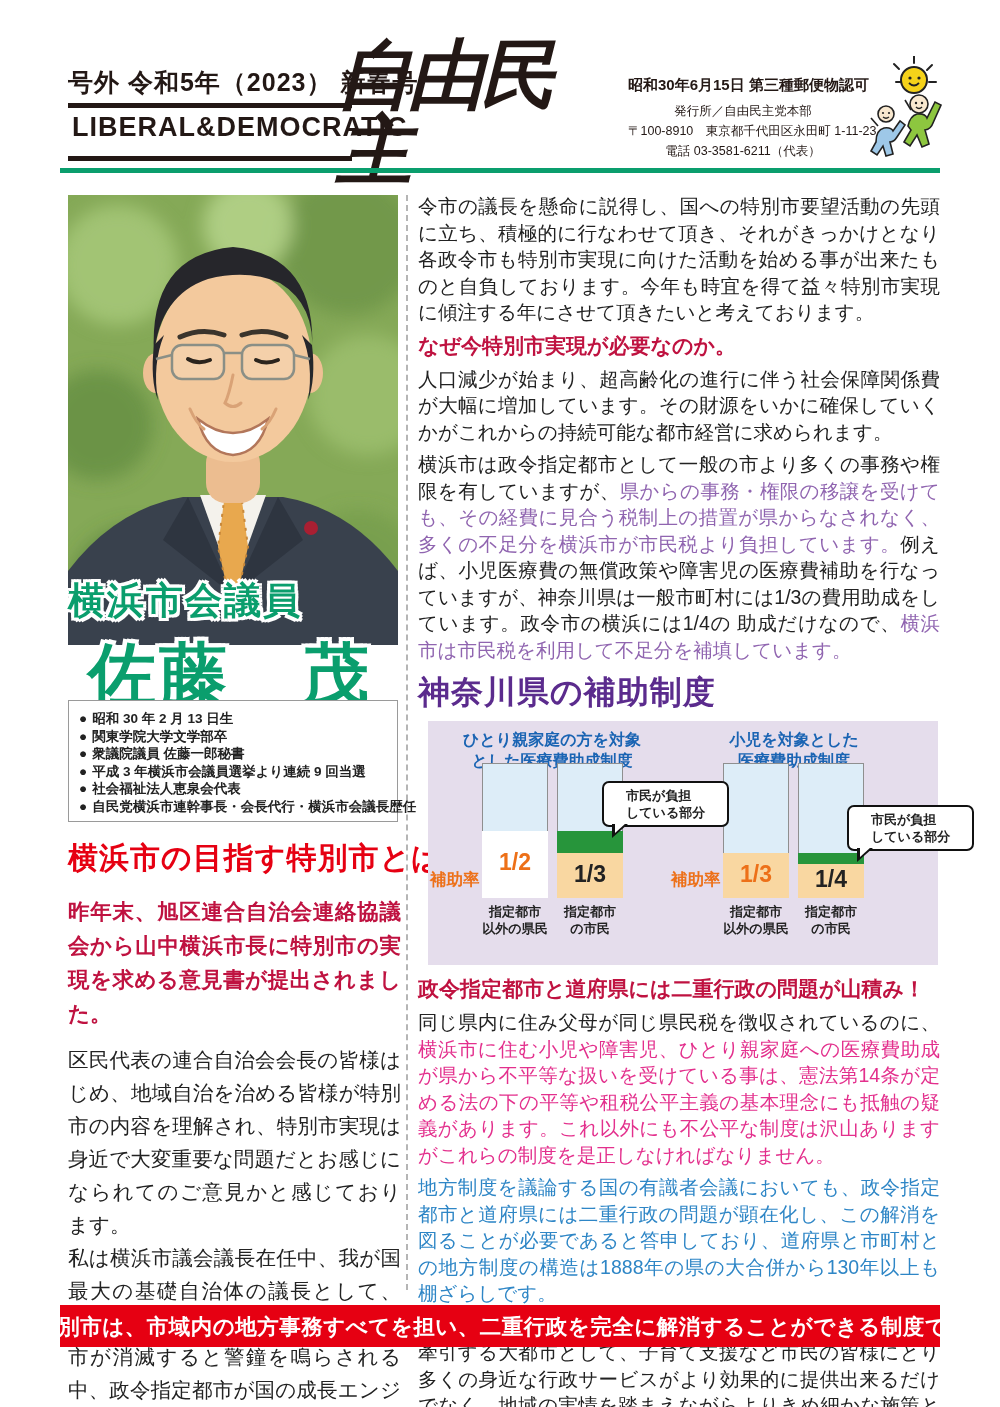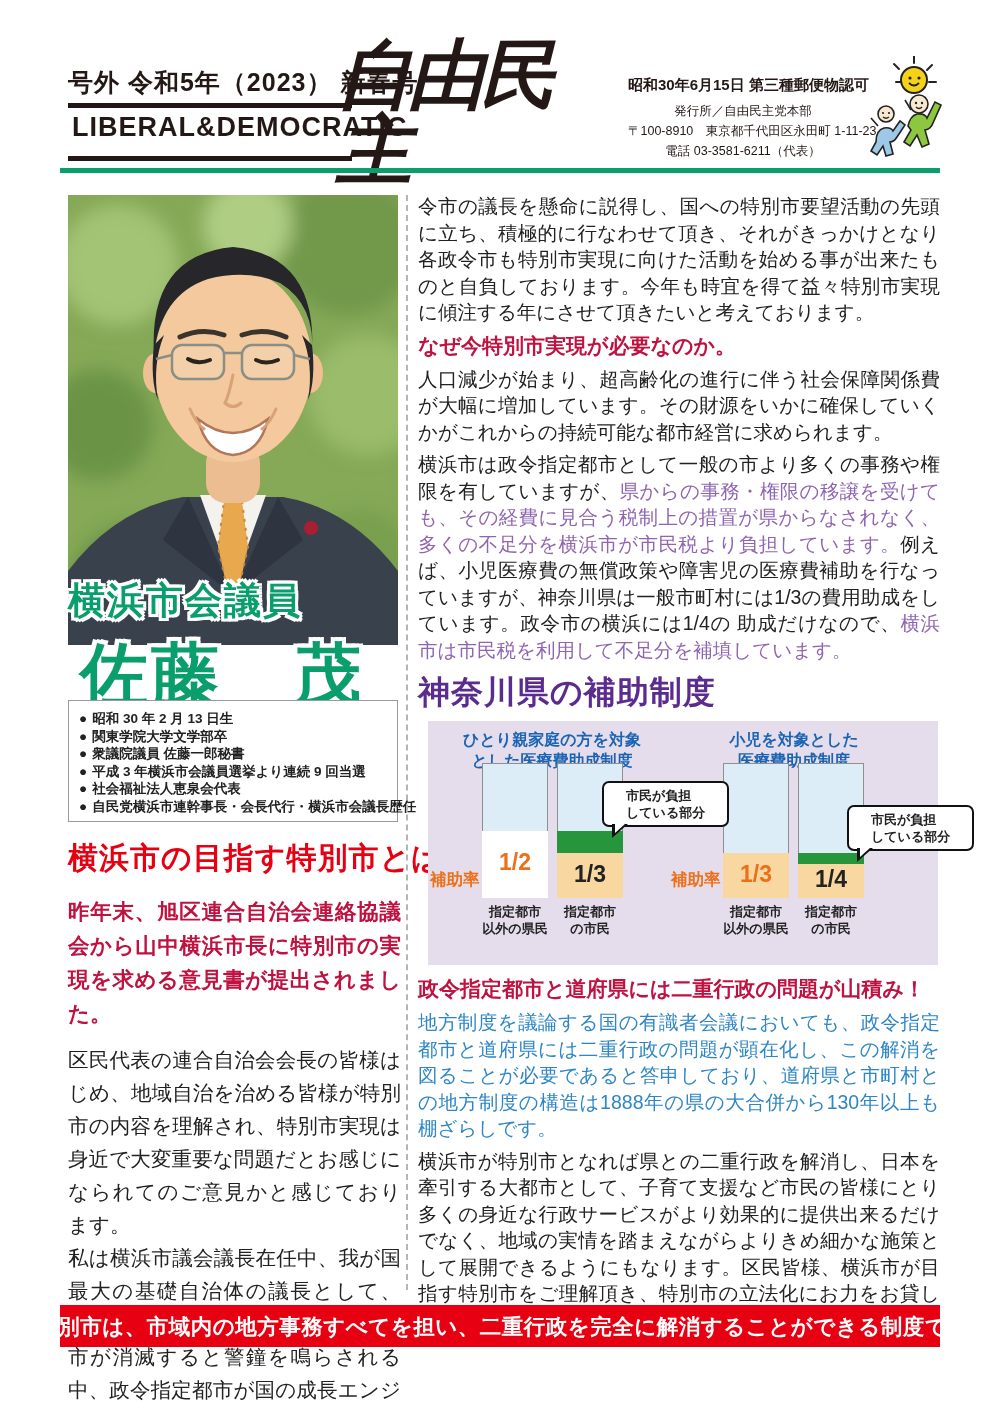--- a/index.html
+++ b/index.html
@@ -23,21 +23,21 @@
   .green-rule{position:absolute;left:60px;top:168px;width:880px;height:5px;}
   
   .photo{position:absolute;left:68px;top:195px;width:330px;height:450px;overflow:hidden;}
   .name-overlay{position:absolute;left:68px;top:560px;width:340px;}
   .overlay-title{
     font-size:37px;font-weight:900;letter-spacing:2px;
     text-shadow:-3px -3px 0 #fff,3px -3px 0 #fff,-3px 3px 0 #fff,3px 3px 0 #fff,-3px 0 0 #fff,3px 0 0 #fff,0 -3px 0 #fff,0 3px 0 #fff;
     margin-top:16px;
   }
   .overlay-name{
-    font-size:68px;font-weight:900;letter-spacing:3px;margin-top:4px;margin-left:12px;
+    font-size:68px;font-weight:900;letter-spacing:3px;margin-top:4px;margin-left:20px;
     text-shadow:-4px -4px 0 #fff,4px -4px 0 #fff,-4px 4px 0 #fff,4px 4px 0 #fff,-4px 0 0 #fff,4px 0 0 #fff,0 -4px 0 #fff,0 4px 0 #fff;
   }
   .profile-box{position:absolute;left:68px;top:700px;width:330px;height:122px;border:1px solid #9a9a9a;background:#fff;box-sizing:border-box;padding:9px 10px;}
   .profile-row{font-size:13.5px;line-height:17.5px;font-weight:bold;white-space:nowrap;}
   .profile-row .dot{margin-right:5px;}
   .left-article{position:absolute;left:68px;top:838px;width:333px;}
   .left-headline{font-size:30px;font-weight:900;color:#e60012;letter-spacing:1px;margin-bottom:16px;white-space:nowrap;}
   .left-lead{font-size:21.5px;font-weight:bold;color:#bf1240;line-height:34px;text-align:justify;margin-bottom:12px;}
   .left-body{font-size:20.5px;color:#222;line-height:33px;text-align:justify;}
   .col-divider{position:absolute;left:406px;top:195px;height:1095px;width:0;border-left:2px dashed #b5b5b5;}
@@ -237,20 +237,21 @@
             <div class="subsidy" style="height: 33.75px; background: rgb(249, 215, 161);">
               <div class="frac" style="color: rgb(34, 34, 34); top: 2px;">1/4</div>
             </div>
           </div>
           <div class="xlab" style="left: 357px;">指定都市<br>の市民</div>
           <div class="callout" style="left: 419px; top: 84px;">市民が負担<br>している部分<span class="tail-b"></span><span class="tail-w"></span></div>
         </div>
     </div>
 
     <div class="subhead">政令指定都市と道府県には二重行政の問題が山積み！</div>
+    <p class="rp"><span style="color: rgb(34, 34, 34);">同じ県内に住み父母が同じ県民税を徴収されているのに、</span><span style="color: rgb(227, 48, 141);">横浜市に住む小児や障害児、ひとり親家庭への医療費助成が県から不平等な扱いを受けている事は、憲法第14条が定める法の下の平等や租税公平主義の基本理念にも抵触の疑義があります。これ以外にも不公平な制度は沢山ありますがこれらの制度を是正しなければなりません。</span></p>
     <p class="rp blue-p">地方制度を議論する国の有識者会議においても、政令指定都市と道府県には二重行政の問題が顕在化し、この解消を図ることが必要であると答申しており、道府県と市町村との地方制度の構造は1888年の県の大合併から130年以上も棚ざらしです。</p>
     <p class="rp">横浜市が特別市となれば県との二重行政を解消し、日本を牽引する大都市として、子育て支援など市民の皆様にとり多くの身近な行政サービスがより効果的に提供出来るだけでなく、地域の実情を踏まえながらよりきめ細かな施策として展開できるようにもなります。区民皆様、横浜市が目指す特別市をご理解頂き、特別市の立法化にお力をお貸しください。</p>
   </div>
 
   <div class="banner" style="background: rgb(230, 0, 18);">
     <span>特別市は、市域内の地方事務すべてを担い、二重行政を完全に解消することができる制度です。</span>
   </div>
 </div>
 
 </body></html>

